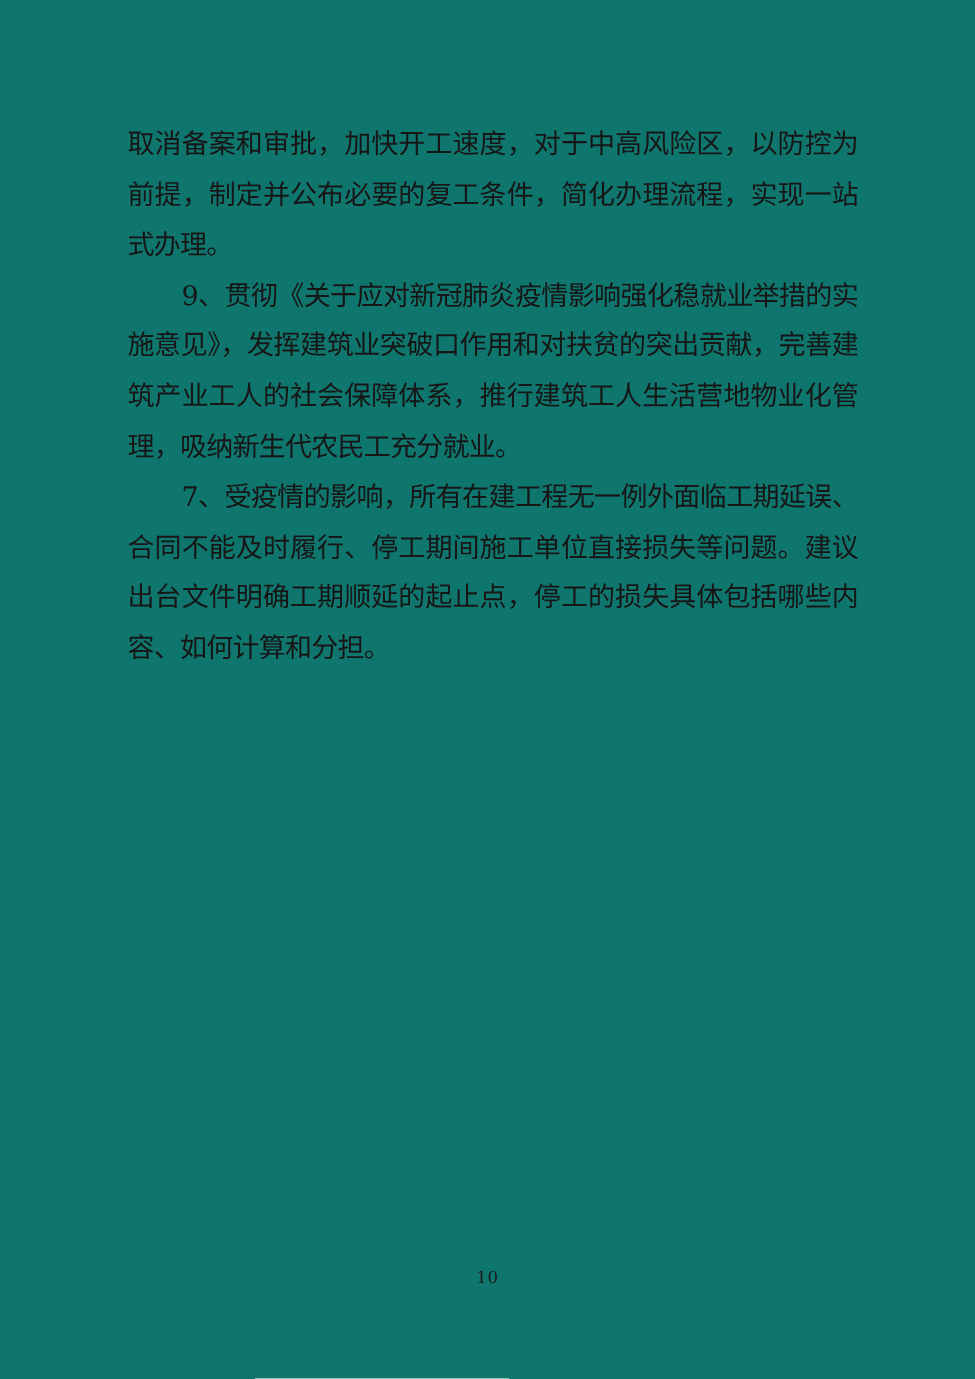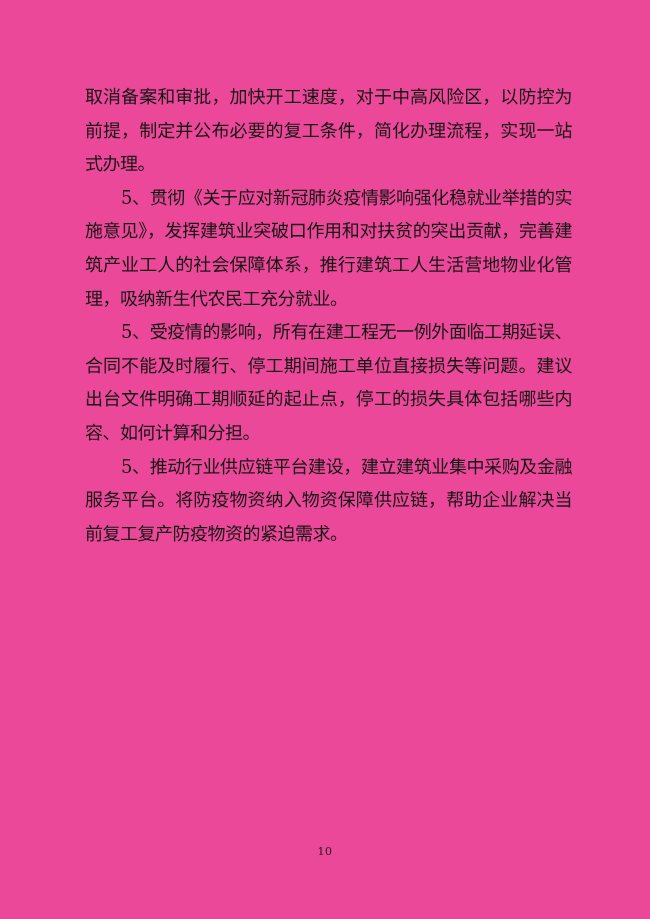--- a/index.html
+++ b/index.html
@@ -4,21 +4,21 @@
 <style>
   html, body {
     margin: 0;
     padding: 0;
     background: #ffffff;
   }
   .page {
     position: relative;
     width: 650px;
     height: 919px;
-    background: #ec4899;
+    background: #0f766e;
     overflow: hidden;
     font-family: "DejaVu Serif", "Liberation Serif", serif;
   }
   .doc-body {
     position: absolute;
     left: 85px;
     top: 80px;
     width: 487px;
   }
   .para {
@@ -46,18 +46,17 @@
     color: #1a1a1a;
   }
 </style>
 </head>
 <body>
 
 <div class="page">
   <div class="doc-body">
 
   <p class="para">取消备案和审批，加快开工速度，对于中高风险区，以防控为前提，制定并公布必要的复工条件，简化办理流程，实现一站式办理。</p>
-      <p class="para indent">5、贯彻《关于应对新冠肺炎疫情影响强化稳就业举措的实施意见》，发挥建筑业突破口作用和对扶贫的突出贡献，完善建筑产业工人的社会保障体系，推行建筑工人生活营地物业化管理，吸纳新生代农民工充分就业。</p>
-      <p class="para indent">5、受疫情的影响，所有在建工程无一例外面临工期延误、合同不能及时履行、停工期间施工单位直接损失等问题。建议出台文件明确工期顺延的起止点，停工的损失具体包括哪些内容、如何计算和分担。</p>
-      <p class="para indent">5、推动行业供应链平台建设，建立建筑业集中采购及金融服务平台。将防疫物资纳入物资保障供应链，帮助企业解决当前复工复产防疫物资的紧迫需求。</p>
+      <p class="para indent">9、贯彻《关于应对新冠肺炎疫情影响强化稳就业举措的实施意见》，发挥建筑业突破口作用和对扶贫的突出贡献，完善建筑产业工人的社会保障体系，推行建筑工人生活营地物业化管理，吸纳新生代农民工充分就业。</p>
+      <p class="para indent">7、受疫情的影响，所有在建工程无一例外面临工期延误、合同不能及时履行、停工期间施工单位直接损失等问题。建议出台文件明确工期顺延的起止点，停工的损失具体包括哪些内容、如何计算和分担。</p>
     </div>
   <div class="page-number">10</div>
 </div>
 
 </body></html>

